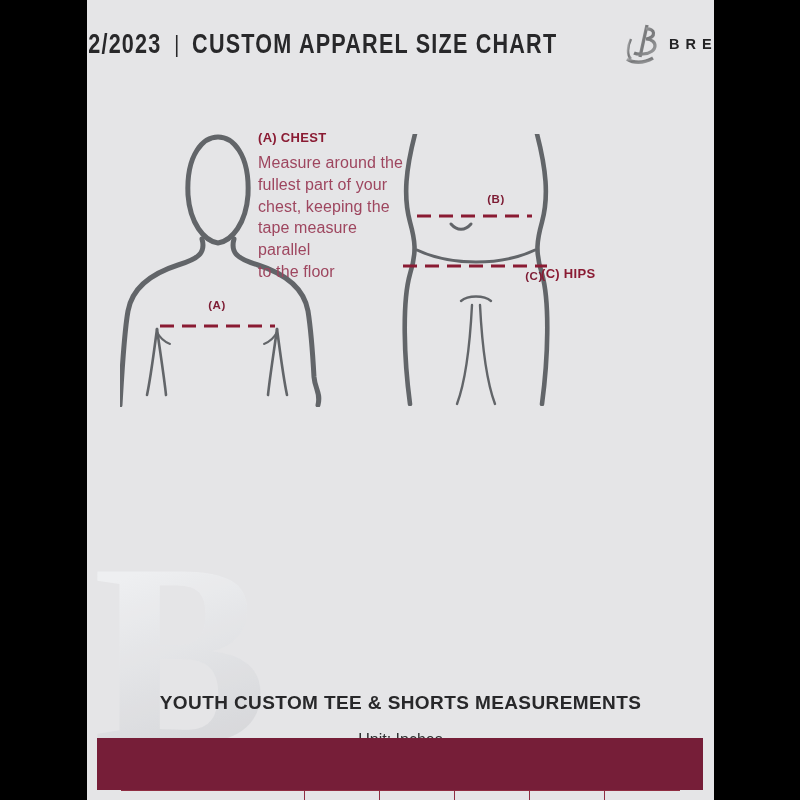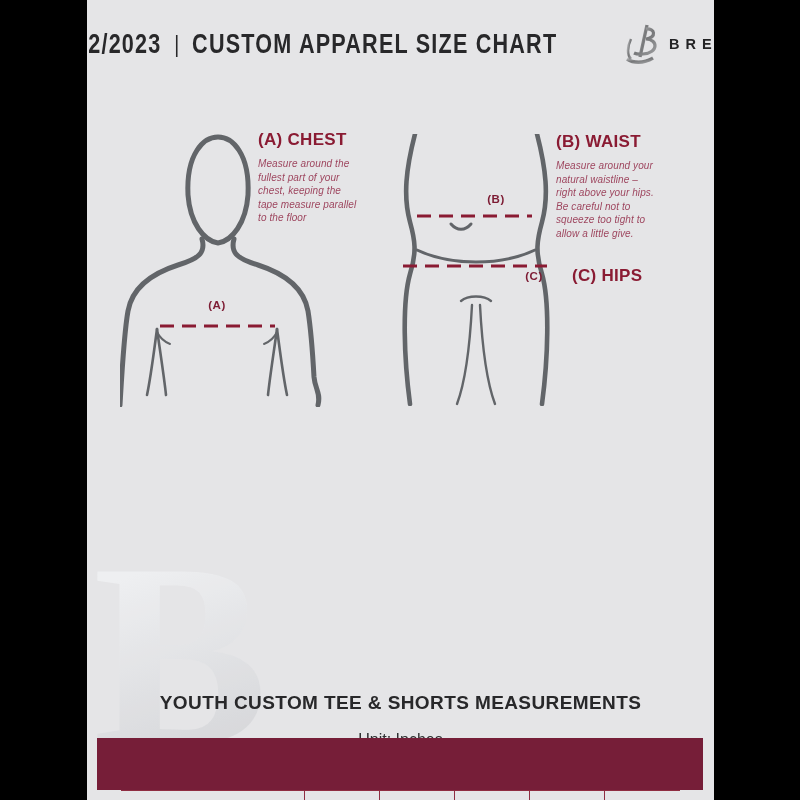--- a/index.html
+++ b/index.html
@@ -50,30 +50,30 @@
   .figures{position:absolute;left:0;top:85px;width:627px;height:282px;}
   .fig{position:absolute;}
   .fig path,.fig line{fill:none;stroke:var(--figure-stroke);stroke-linecap:round;}
   .fig .dash{stroke:var(--maroon-heading);stroke-width:3.2;stroke-dasharray:14 8;stroke-linecap:butt;}
   .marker{
     position:absolute;font-size:11.5px;font-weight:700;color:#7d1b33;letter-spacing:.5px;
     width:36px;text-align:center;
   }
   .guide-text{position:absolute;}
   .guide-heading{
-    font-size:17px;font-weight:700;color:var(--maroon-heading);letter-spacing:.3px;
+    font-size:13px;font-weight:700;color:var(--maroon-heading);letter-spacing:.3px;
     margin-bottom:7px;
   }
   .guide-body{
-    font-size:10px;font-style:italic;color:var(--maroon-body);
+    font-size:16px;color:var(--maroon-body);
     line-height:1.36;white-space:pre-line;letter-spacing:.1px;
   }
   .guide-chest{left:171px;top:1px;width:150px;}
   .guide-waist{left:469px;top:3px;width:155px;}
-  .guide-hips{left:485px;top:137px;width:155px;}
+  .guide-hips{left:454px;top:137px;width:155px;}
 
   
   .table-block{position:absolute;left:34px;width:559px;text-align:center;}
   .youth-block{top:366px;}
   .table-title{font-size:19px;font-weight:700;color:var(--ink);letter-spacing:.4px;}
   .table-unit{font-size:16px;color:#2f2f31;margin-top:17px;}
   .size-table{
     border-collapse:collapse;width:559px;table-layout:fixed;margin-top:5px;
     background:transparent;
   }
@@ -174,29 +174,20 @@
       <span class="marker" style="left:391px;top:64px">(B)</span>
       <span class="marker" style="left:429px;top:141px">(C)</span>
 
       <div class="guide-text guide-chest">
         <div class="guide-heading">(A) CHEST</div>
         <div class="guide-body">Measure around the
 fullest part of your
 chest, keeping the
 tape measure parallel
 to the floor</div>
-      </div>
-      <div class="guide-text guide-waist">
-        <div class="guide-heading">(B) WAIST</div>
-        <div class="guide-body">Measure around your
-natural waistline –
-right above your hips.
-Be careful not to
-squeeze too tight to
-allow a little give.</div>
       </div>
       <div class="guide-text guide-hips">
         <div class="guide-heading">(C) HIPS</div>
       </div>
     </div>
 
     <div class="table-block youth-block layer">
       <div class="table-title">YOUTH CUSTOM TEE &amp; SHORTS MEASUREMENTS</div>
       <div class="table-unit">Unit: Inches</div>
       <table class="size-table">

